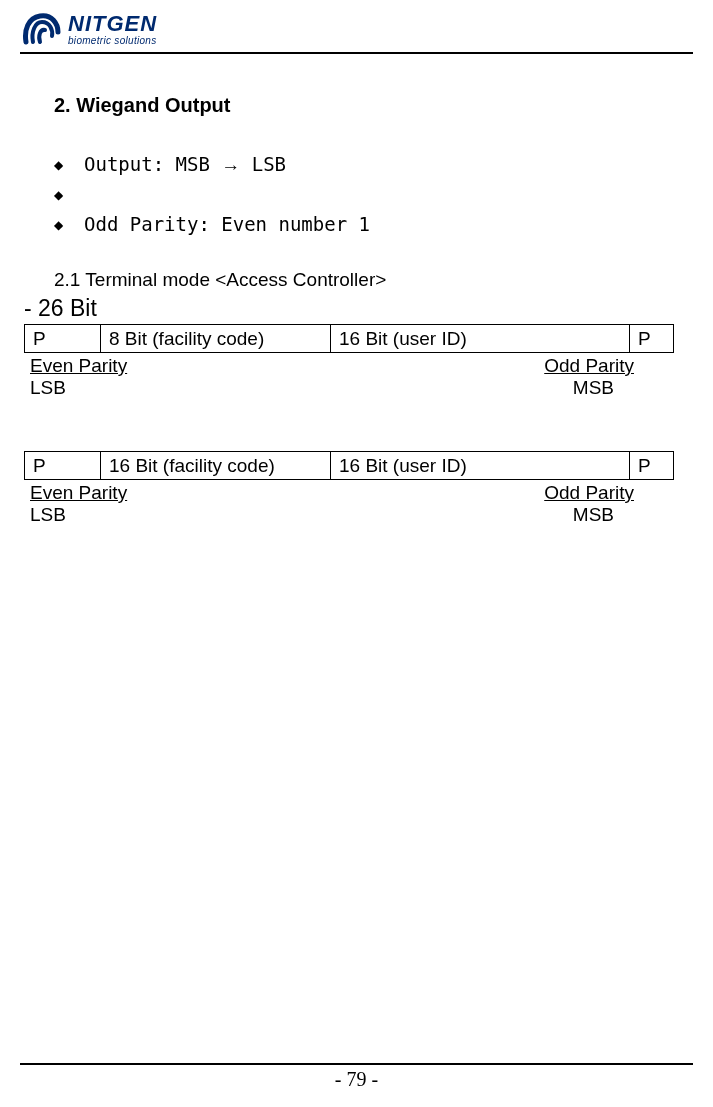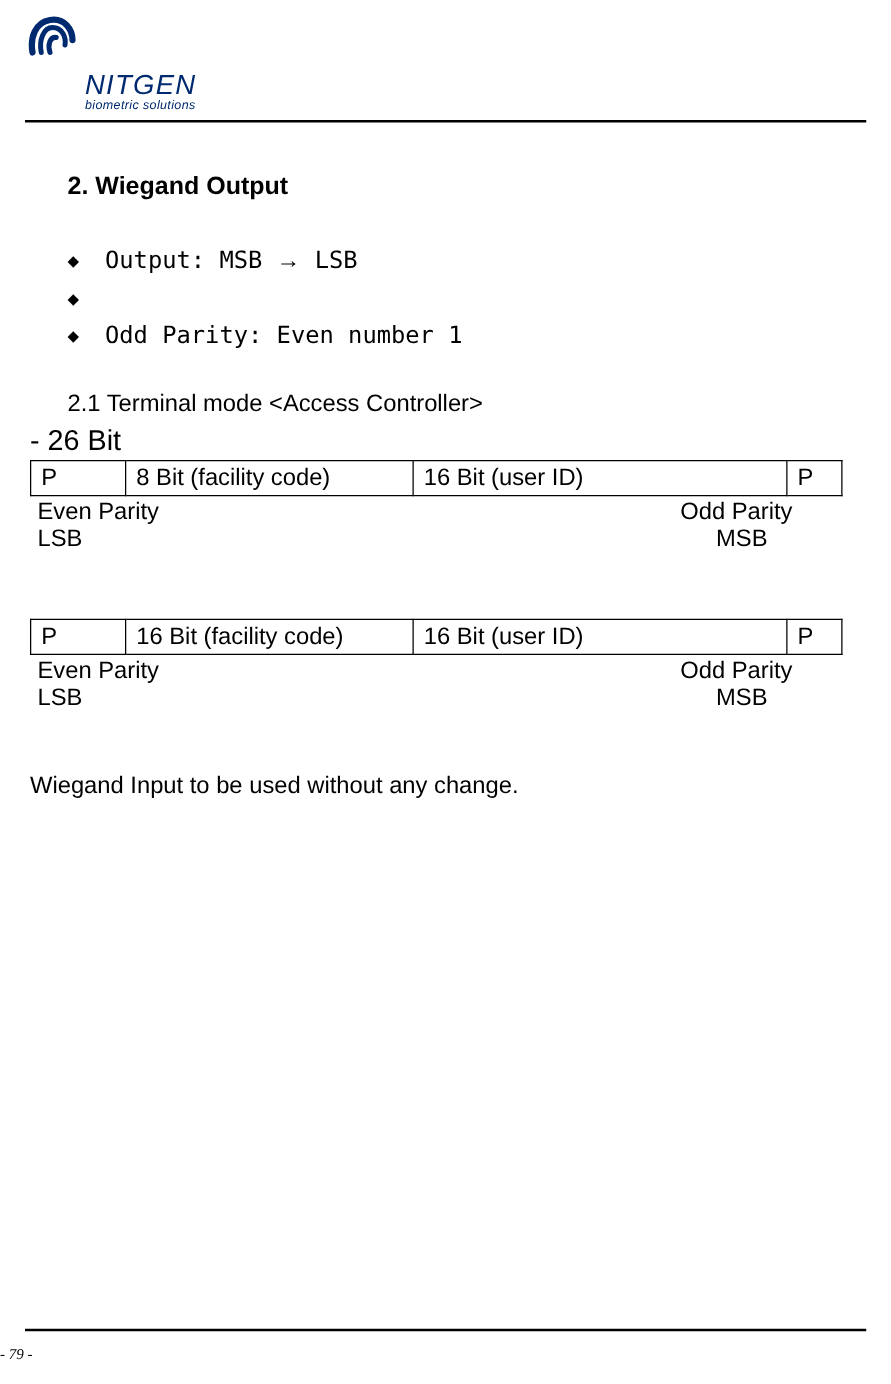--- a/index.html
+++ b/index.html
@@ -31,26 +31,25 @@
       height: 34px;
     }
     .logo-text-block {
       display: flex;
       flex-direction: column;
       justify-content: center;
       padding-top: 1px;
     }
     .brand {
       font-size: 22px;
-      font-weight: 400;
+      font-weight: 700;
       letter-spacing: 1px;
       font-style: italic;
       color: #002a6f;
       line-height: 1;
-      margin-top: 44px;
     }
     .slogan {
       font-size: 10px;
       font-style: italic;
       letter-spacing: 0.3px;
       color: #002a6f;
     }
     .hr-top {
       border: none;
       border-top: 2px solid #000;
@@ -108,20 +107,21 @@
     .col-mid1 { width: 230px; }
     .col-mid2 { width: auto; }
     .col-p2 { width: 44px; }
     .row-below {
       display: flex;
       justify-content: space-between;
       margin-left: -30px;
       width: calc(100% + 45px);
       font-size: 19px;
       padding: 2px 40px 0 6px;
+      text-decoration: underline;
     }
     .row-below2 {
       display: flex;
       justify-content: space-between;
       margin-left: -30px;
       width: calc(100% + 45px);
       font-size: 19px;
       padding: 0 60px 0 6px;
     }
     .gap-big { height: 52px; }
@@ -135,24 +135,23 @@
       bottom: 42px;
       left: 20px;
       right: 20px;
       border-top: 2px solid #000;
     }
     .page-num {
       position: absolute;
       bottom: 16px;
       left: 0;
       right: 0;
-      text-align: left;
-      font-size: 12px;
+      text-align: center;
+      font-size: 20px;
       font-family: "Times New Roman", serif;
-      font-style: italic;
     }
   </style>
 </head>
 <body>
 
 <div class="page">
 
   <div class="header">
     <svg class="logo-mark" viewBox="0 0 42 34">
       <path d="M6 30 C 4 18, 8 6, 20 4 C 32 2, 38 12, 38 20" fill="none" stroke="#002a6f" stroke-width="5" stroke-linecap="round"></path>
@@ -225,20 +224,19 @@
     <div class="row-below2">
       <span>LSB</span>
       <span>MSB</span>
     </div>
 
     <div class="gap-mid"></div>
 
 
     <div class="gap-mid"></div>
 
-    <div class="body-text">Wiegand Input to be used without any change.</div>
 
   </div>
 
   <div class="footer-line"></div>
   <div class="page-num">- 79 -</div>
 
 </div>
 
 </body></html>

